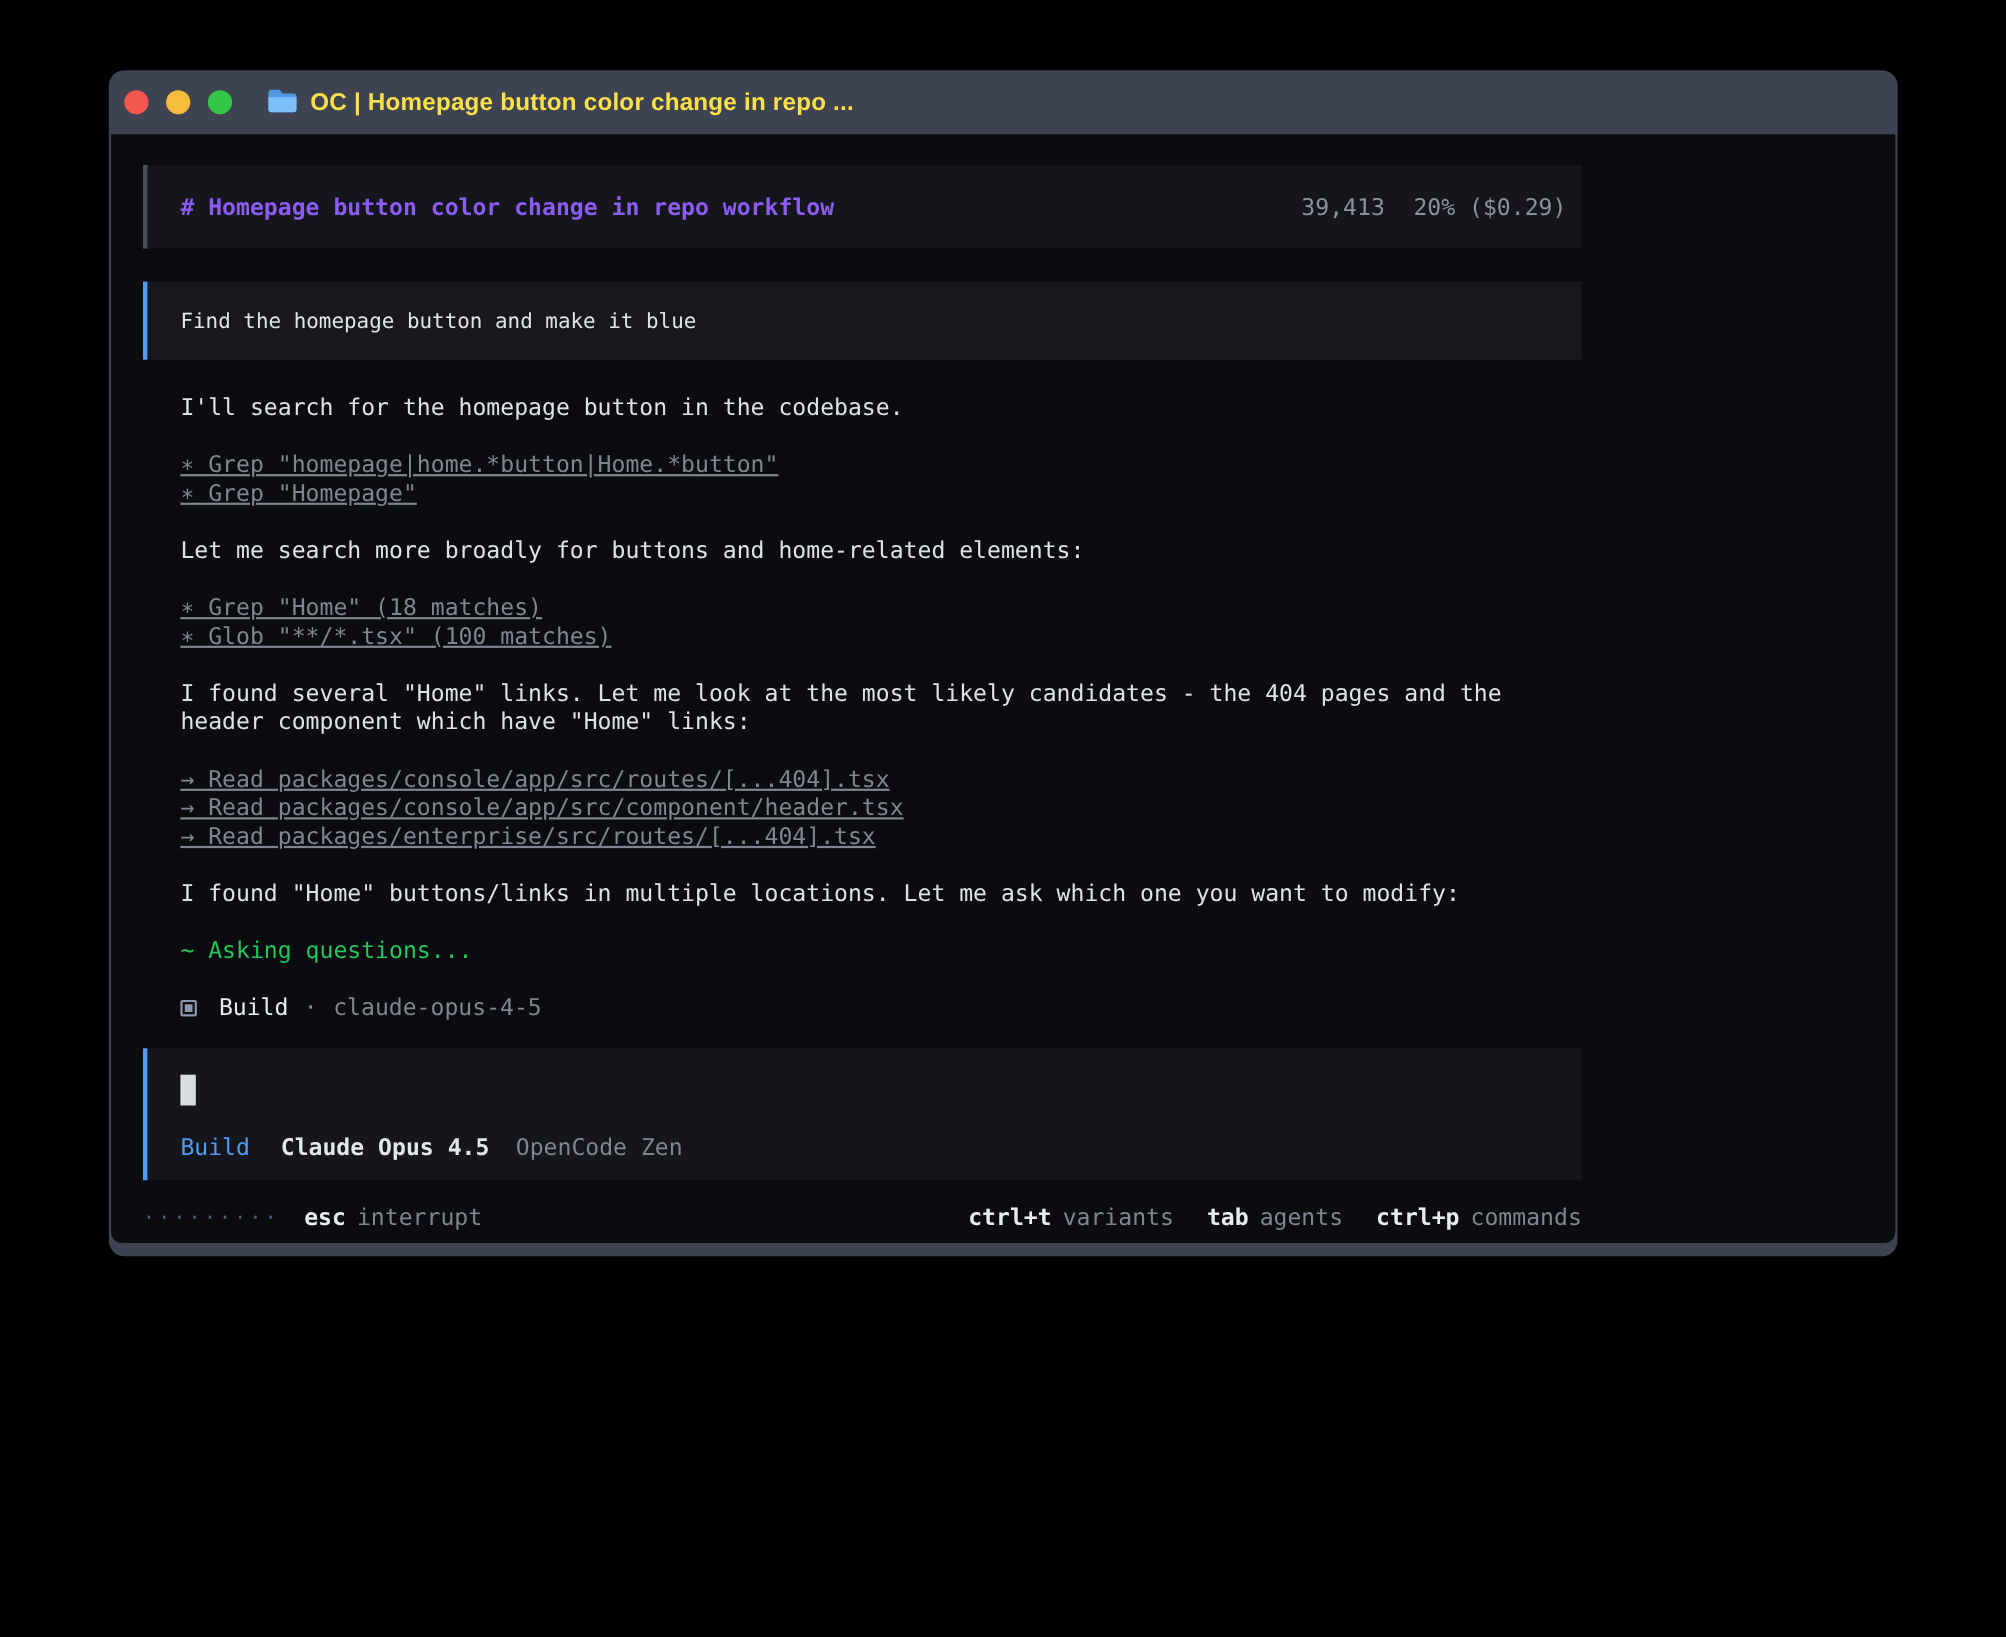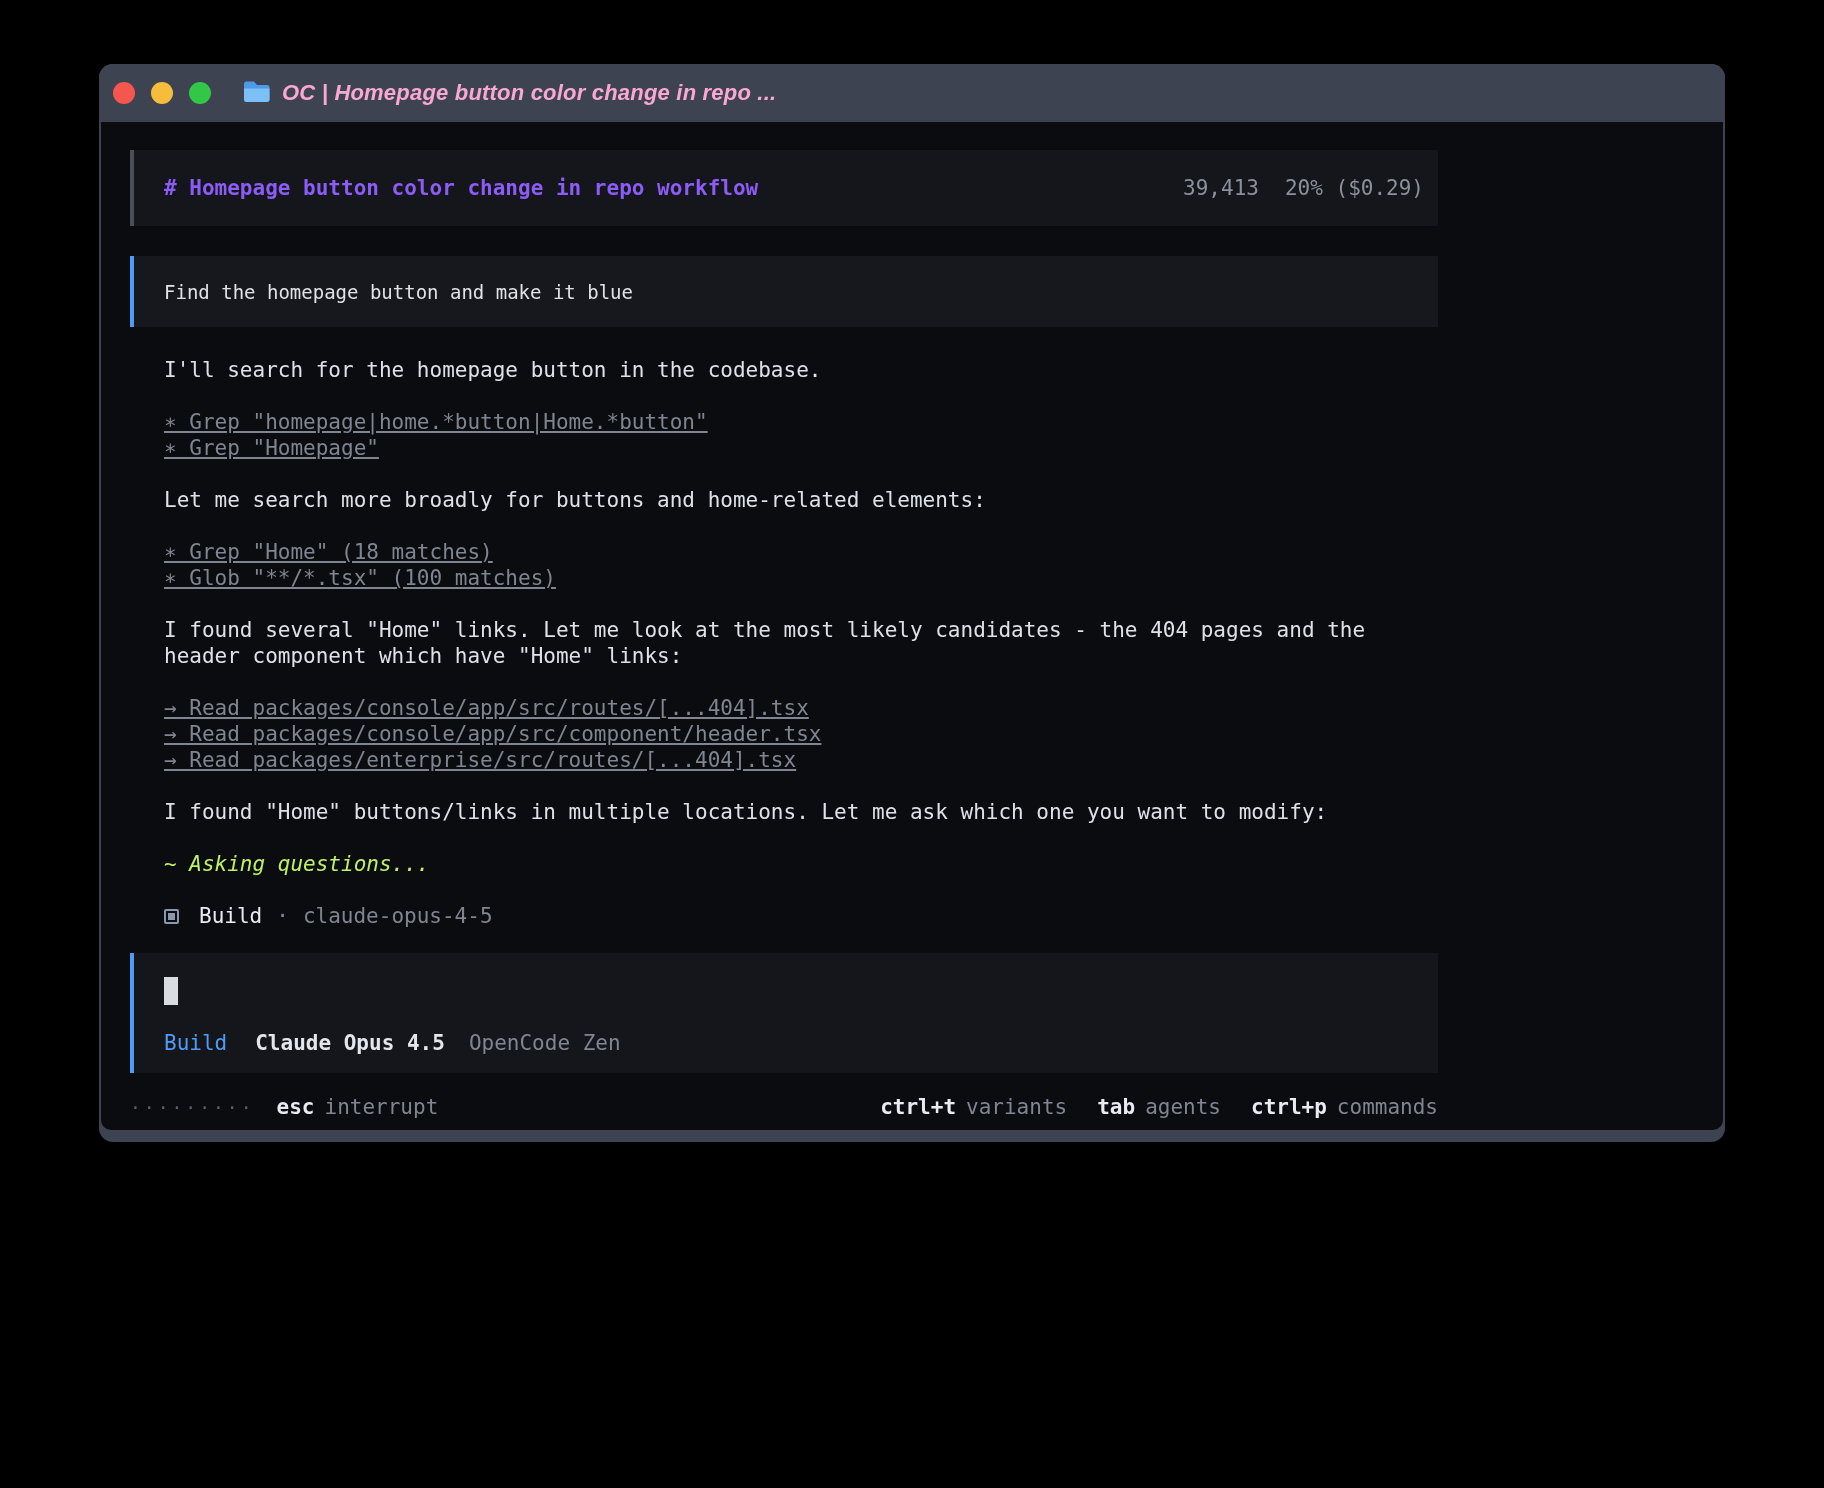--- a/index.html
+++ b/index.html
@@ -17,21 +17,21 @@
     padding-left:14px; background:#3e4352;
   }
   .traffic-lights { display:flex; align-items:center; gap:16px; }
   .tl { width:22px; height:22px; border-radius:50%; display:inline-block; }
   .tl.red   { background:#f5564d; }
   .tl.yellow{ background:#f6bd3c; }
   .tl.green { background:#33c748; }
   .title-group { display:flex; align-items:center; gap:12px; margin-left:32px; }
   .window-title {
     font-family:"Liberation Sans", sans-serif; font-weight:bold;
-    font-size:22px; color:#f9a8d4; letter-spacing:0.2px;font-style:italic;
+    font-size:22px; color:#fde047; letter-spacing:0.2px;
   }
 
   .terminal {
     flex:1; margin:0 2px 12px 2px; background:#0b0c10;
     border-radius:0 0 10px 10px; padding:28px 0 0 29px;
   }
   .content-col { width:1308px; display:flex; flex-direction:column; }
 
   .panel {
     background:#15161b; border-left:4px solid #4a4f5a;
@@ -49,21 +49,21 @@
   }
   .user-text { font-size:19px; color:#dfe3e8; }
 
   .messages { padding-left:34px; width:1308px; }
   .msg {
     font-size:21px; line-height:26px; min-height:26px;
     white-space:pre-wrap; word-break:break-word; max-width:1274px;
   }
   .msg.para   { color:#dee2e8; }
   .msg.tool   { color:#7f8591;text-decoration:underline; }
-  .msg.status { color:#bef264;font-style:italic; }
+  .msg.status { color:#22c55e; }
   .mb { margin-bottom:26px; }
 
   .agent-row { display:flex; align-items:center; gap:14px; font-size:21px; line-height:26px; }
   .agent-icon {
     width:15px; height:15px; border:2px solid #8b97ad; border-radius:2px;
     display:inline-flex; align-items:center; justify-content:center; flex:0 0 auto;
   }
   .agent-icon::after { content:""; width:7px; height:7px; background:#8b97ad; display:block; }
   .agent-name  { color:#e8ecf2; margin-left:6px; }
   .agent-sep   { color:#7f8591; }

